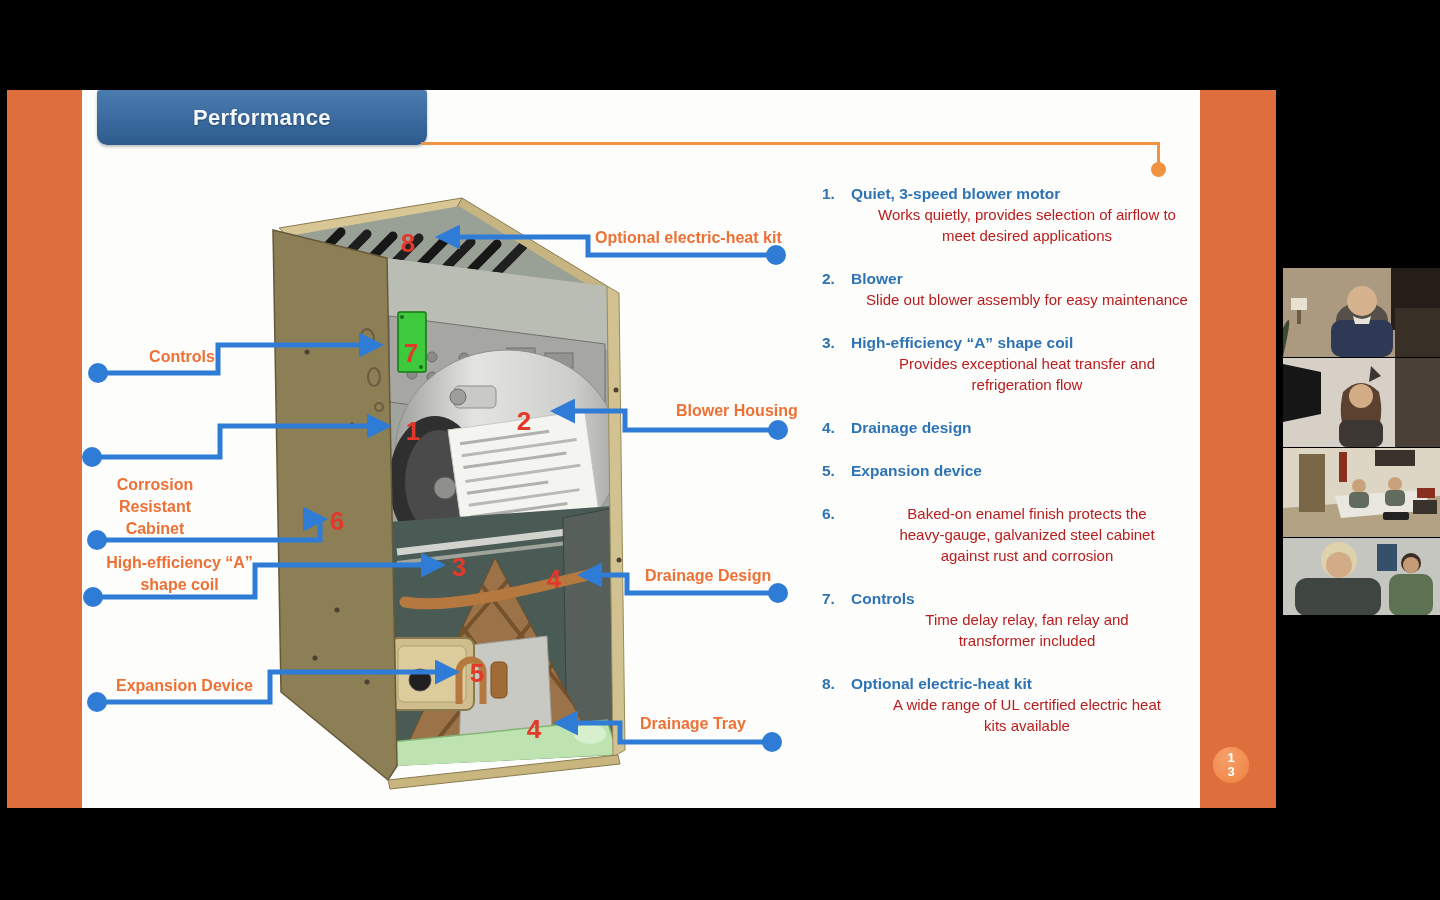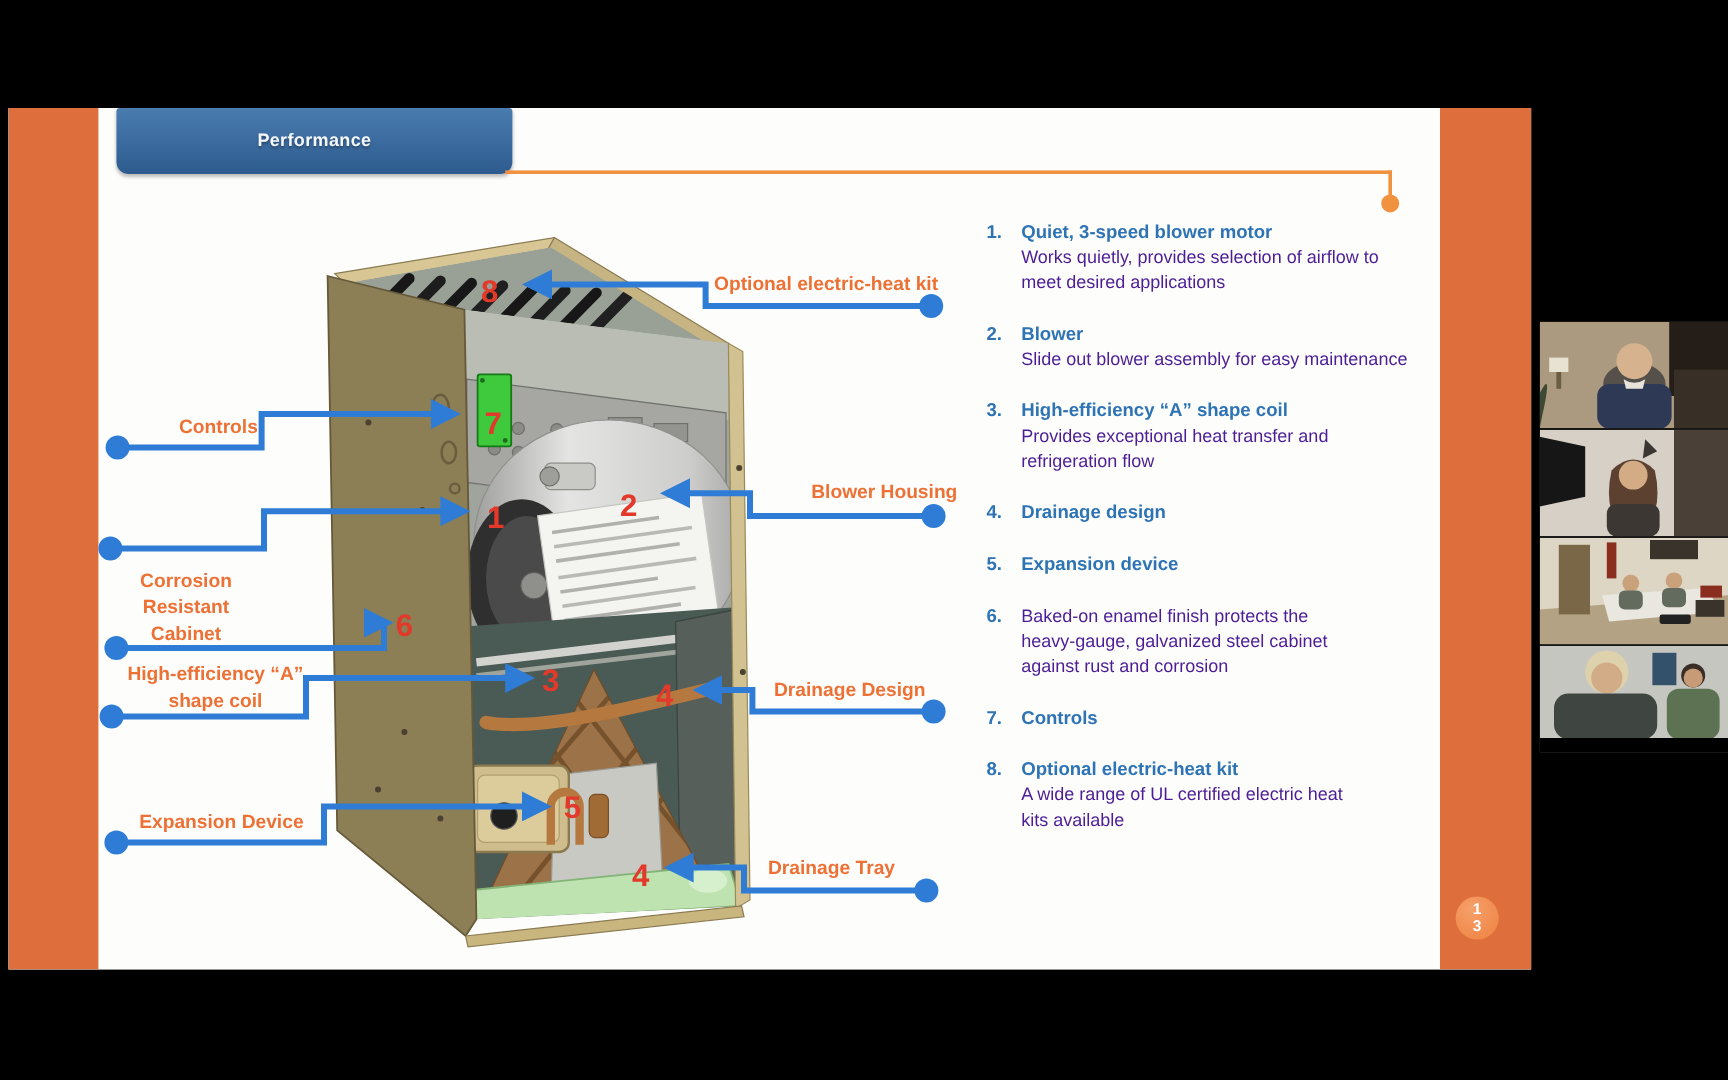--- a/index.html
+++ b/index.html
@@ -7,32 +7,32 @@
          font-family:"Liberation Sans","DejaVu Sans",sans-serif;}
   
   .slide{position:absolute;left:7px;top:90px;width:1269px;height:718px;background:#fdfdfc;overflow:hidden;}
   .bar{position:absolute;top:0;height:100%;background:#DE6E3B;}
   .bar.left{left:0;width:75px;}
   .bar.right{left:1193px;width:76px;}
   .banner{position:absolute;left:90px;top:0;width:330px;height:55px;
           background:linear-gradient(#4a7cb0,#2d5b8e);
           border-radius:3px 3px 10px 10px;display:flex;align-items:center;justify-content:center;
           box-shadow:0 2px 3px rgba(0,0,0,.25);}
-  .banner span{color:#f4f8fd;font-weight:bold;font-size:15px;letter-spacing:.3px;
+  .banner span{color:#f4f8fd;font-weight:bold;font-size:22px;letter-spacing:.3px;
                text-shadow:0 1px 2px rgba(0,0,0,.35);}
   .conn-h{position:absolute;left:414px;top:52px;width:739px;height:3px;background:#F0923F;}
   .conn-v{position:absolute;left:1150px;top:52px;width:3px;height:21px;background:#F0923F;}
   .conn-dot{position:absolute;left:1144px;top:72px;width:15px;height:15px;border-radius:50%;background:#F0923F;}
   
   .features{position:absolute;left:815px;top:93px;width:382px;}
   .feat{display:flex;margin-bottom:22px;}
   .feat .num{width:29px;flex:none;color:#2E74B5;font-weight:bold;font-size:15.5px;line-height:21px;}
   .feat .txt{width:352px;}
   .feat .hd{color:#2E74B5;font-weight:bold;font-size:15.5px;line-height:21px;}
-  .feat .bd{color:#4c1d95;font-size:15px;line-height:21px;white-space:pre-line;}
+  .feat .bd{color:#b91c1c;font-size:15px;line-height:21px;white-space:pre-line;text-align:center;}
   
   svg.diagram{position:absolute;left:0;top:0;}
   .callout-label{position:absolute;color:#ED7135;font-weight:bold;font-size:16px;
                  text-align:center;white-space:pre-line;line-height:22px;}
   .callout-label.la{text-align:left;white-space:nowrap;}
   .page-dot{position:absolute;left:1206px;top:657px;width:36px;height:36px;border-radius:50%;
             background:radial-gradient(circle at 38% 30%,#f6a express06a,#ee8140);
             background:radial-gradient(circle at 38% 30%,#f6a06a,#ee8140);
             display:flex;flex-direction:column;align-items:center;justify-content:center;
             color:#fff;font-size:13px;font-weight:bold;line-height:14px;}
@@ -283,20 +283,22 @@
         <div class="txt">
         <div class="bd">Baked-on enamel finish protects the
 heavy-gauge, galvanized steel cabinet
 against rust and corrosion</div>
           </div>
         </div>
       <div class="feat">
           <div class="num">7.</div>
         <div class="txt">
             <div class="hd">Controls</div>
+        <div class="bd">Time delay relay, fan relay and
+transformer included</div>
           </div>
         </div>
       <div class="feat">
           <div class="num">8.</div>
         <div class="txt">
             <div class="hd">Optional electric-heat kit</div>
         <div class="bd">A wide range of UL certified electric heat
 kits available</div>
           </div>
         </div>

